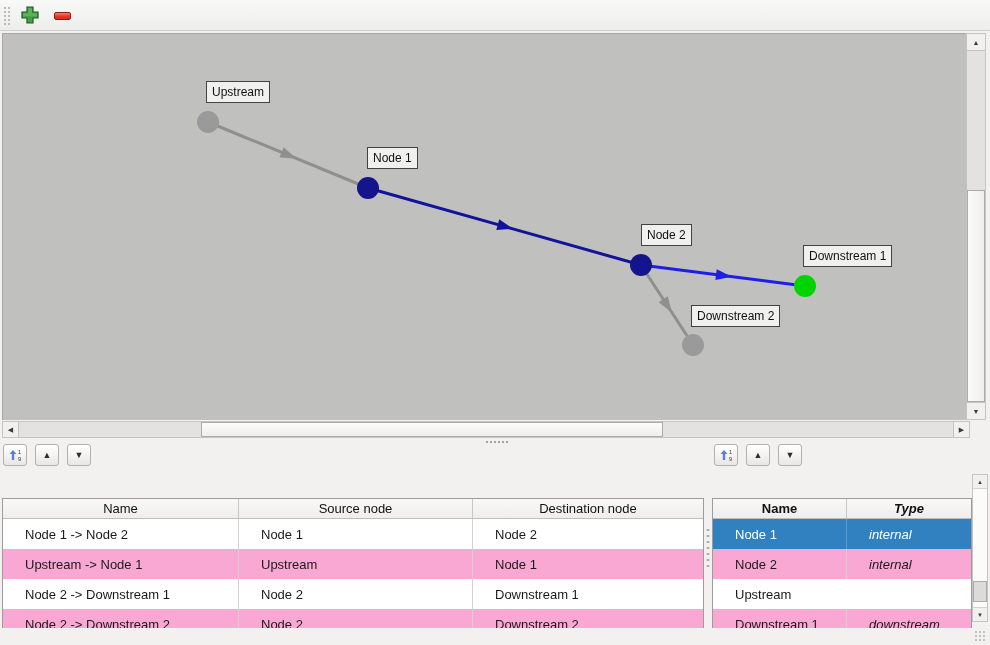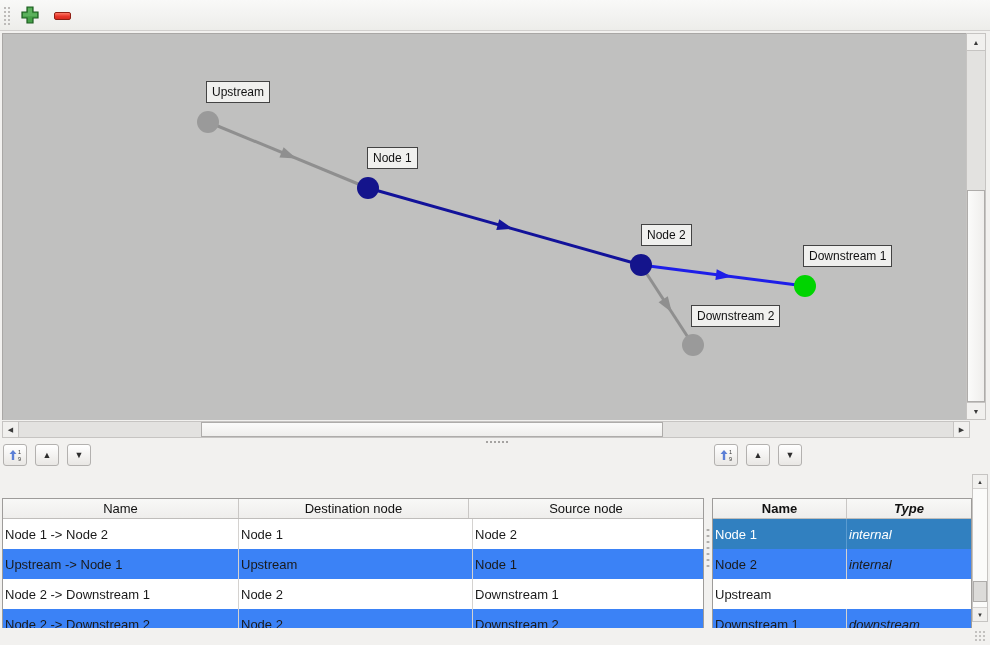--- a/index.html
+++ b/index.html
@@ -55,22 +55,22 @@
   .arrow-glyph { font-size:9px; color:#2d2d2d; }
 
   
   .gtable { position:absolute; top:498px; background:#fff; border:1px solid #9e9c9a; }
   .ghead { display:flex; height:20px; background:linear-gradient(#f8f8f7,#efeeec);
     border-bottom:1px solid #bfbdbb; }
   .ghead .hcell { display:flex; align-items:center; justify-content:center; font-size:13px;
     border-right:1px solid #c9c7c5; color:#111; }
   .ghead .hcell:last-child { border-right:none; }
   .trow { display:flex; height:30px; background:#fff; }
-  .trow.alt { background:#3b82f6; }
-  .trow .cell { display:flex; align-items:center; padding-left:2px; font-size:13px;
+  .trow.alt { background:#f9a8d4; }
+  .trow .cell { display:flex; align-items:center; padding-left:22px; font-size:13px;
     border-right:1px solid #d4d2d0; overflow:hidden; white-space:nowrap; }
   .trow .cell:last-child { border-right:none; }
   .trow.selected { background:#3180c0; color:#fff; }
   .trow.selected .cell { border-right-color:#5a9bd0; }
   .partial-row { height:9px; background:#fff; border-top:1px solid #e2e0de; }
 
   
   .et-c1 { width:236px; } .et-c2 { width:234px; } .et-c3 { width:230px; }
   
   .nt-c1 { width:134px; } .nt-c2 { width:124px;font-style:italic; }
@@ -174,22 +174,22 @@
   <div class="mini-btn" style="left:746px;">
     <span class="arrow-glyph">▲</span>
   </div>
   <div class="mini-btn" style="left:778px;">
     <span class="arrow-glyph">▼</span>
   </div>
 
   <div class="gtable" style="left:2px; width:702px; height:150px;">
     <div class="ghead">
       <div class="hcell et-c1">Name</div>
+      <div class="hcell et-c2">Source node</div>
       <div class="hcell et-c3">Destination node</div>
-      <div class="hcell et-c2">Source node</div>
     </div>
     <div id="edge-rows">
         <div class="trow">
           <div class="cell et-c1">Node 1 -&gt; Node 2</div>
           <div class="cell et-c2">Node 1</div>
           <div class="cell et-c3">Node 2</div>
         </div>
         <div class="trow alt">
           <div class="cell et-c1">Upstream -&gt; Node 1</div>
           <div class="cell et-c2">Upstream</div>

